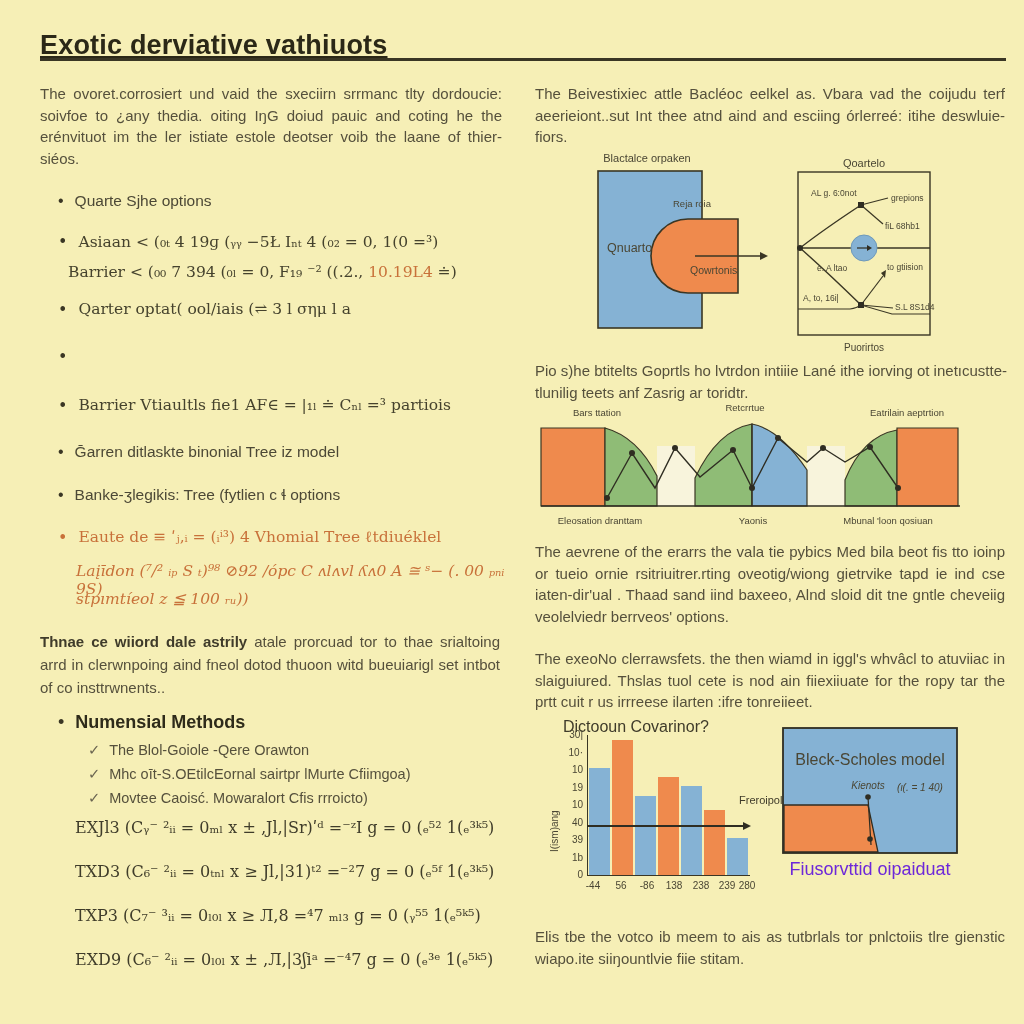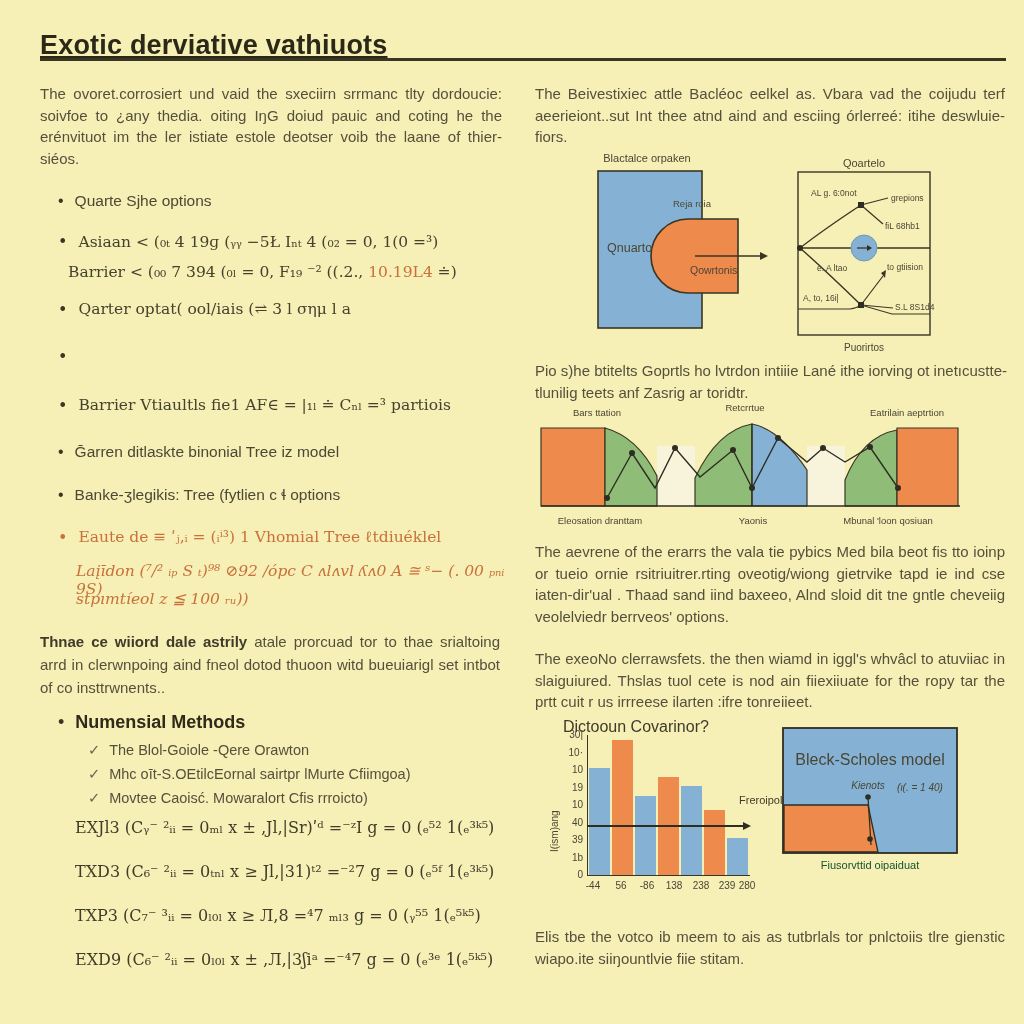--- a/index.html
+++ b/index.html
@@ -23,21 +23,21 @@
   .check-row{display:flex;font-size:14.5px;line-height:24px;color:#55503c;}
   .chk{margin-right:9px;color:#6a6450;}
   .formula{font-family:"DejaVu Serif",serif;font-size:16px;color:#3f3c2a;white-space:nowrap;}
   svg text{font-family:"Liberation Sans",sans-serif;fill:#4a4634;}
   .bar{position:absolute;bottom:0;border:0;}
   .ytick{position:absolute;right:0;font-size:10px;color:#4a4634;}
   .xtick{position:absolute;top:0;font-size:10px;color:#4a4634;transform:translateX(-50%);}
   .chart-title{font-size:16px;color:#3f3b2a;}
   .rot-label{font-size:10px;color:#4a4634;transform:rotate(-90deg);transform-origin:left top;}
   .annot{font-size:11px;color:#3f3b2a;}
-  .caption{font-size:11px;color:#14532d;text-align:center;}
+  .caption{font-size:18px;color:#6d28d9;text-align:center;}
 </style>
 </head>
 <body>
 
 <div class="abs page-title" style="left:40px;top:30px;text-decoration:underline;">Exotic derviative vathiuots</div>
 <div class="abs rule" style="left:40px;top:58px;width:966px;"></div>
 
 <p class="abs body-text" style="left:40px;top:83px;width:462px;margin:0;">The ovoret.corrosiert und vaid the sxeciirn srrmanc tlty dordoucie: soivfoe to ¿any thedia. oiting IŋG doiud pauic and coting he the erénvituot im the ler istiate estole deotser voib the laane of thier- siéos.</p>
 
 <div class="abs bullet-row" style="left:58px;top:192px;width:440px;">
@@ -72,21 +72,21 @@
   <span>Ḡarren ditlaskte binonial Tree iz model</span>
 </div>
 
 <div class="abs bullet-row" style="left:58px;top:486px;width:450px;">
   <span class="dot">•</span>
   <span>Banke-ʒlegikis: Tree (fytlien c ɬ options</span>
 </div>
 
 <div class="abs bullet-row orange-math" style="left:58px;top:528px;width:455px;font-style:normal;">
   <span class="dot" style="color:#c8713a;">•</span>
-  <span>Eaute de ≡ ʹⱼ,ᵢ = (ᵢⁱ³) 1 Vhomial Tree ℓtdiuéklel</span>
+  <span>Eaute de ≡ ʹⱼ,ᵢ = (ᵢⁱ³) 4 Vhomial Tree ℓtdiuéklel</span>
 </div>
 
 <div class="abs orange-math" style="left:76px;top:562px;width:440px;">Laįīdon (⁷/² ᵢₚ S ₜ)⁹⁸ ⊘92 /ópc C ʌlʌvl ʎʌ0 A ≅ ˢ− (. 00 ₚₙᵢ 9S)</div>
 <div class="abs orange-math" style="left:76px;top:590px;width:440px;">stpımtíeol z ≦ 100 ᵣᵤ))</div>
 
 <p class="abs body-text" style="left:40px;top:630px;width:460px;margin:0;line-height:23px;"><span class="bold-lead">Thnae ce wiiord dale astrily</span><span> atale prorcuad tor to thae srialtoing arrd in clerwnpoing aind fneol dotod thuoon witd bueuiarigl set intbot of co insttrwnents..</span></p>
 
 <div class="abs bullet-row" style="left:58px;top:712px;">
   <span class="dot" style="font-size:18px;">•</span>
   <span class="num-heading">Numensial Methods</span>

